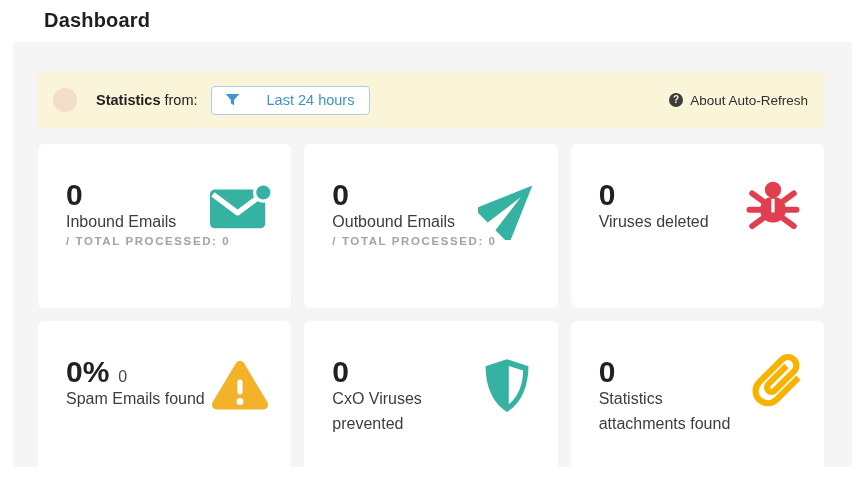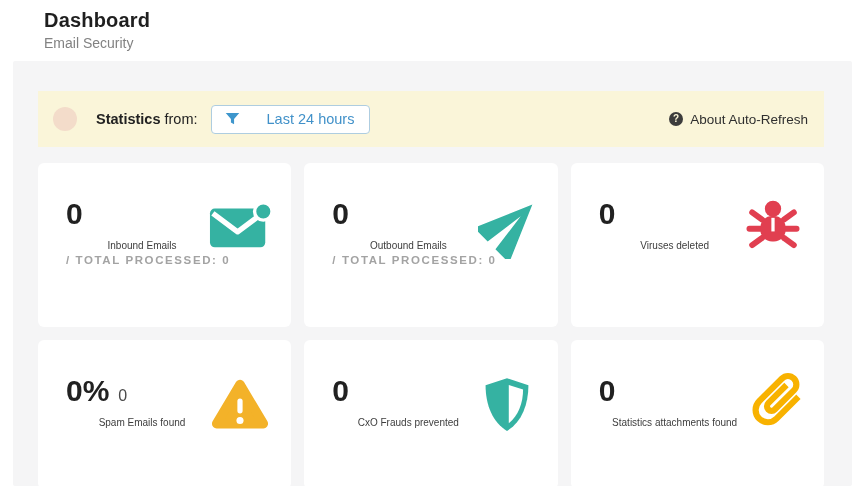--- a/index.html
+++ b/index.html
@@ -33,33 +33,32 @@
     align-items:center; justify-content:center; line-height:1; }
 
   
   .cards { margin-top:16px; display:grid; grid-template-columns:repeat(3,1fr);
     grid-template-rows:164px 149px; gap:13px; }
   .card { background:#ffffff; border-radius:6px; padding:36px 24px 0 28px;
     position:relative; }
   .value-row { display:flex; align-items:baseline; }
   .value { font-size:30px; font-weight:700; color:#212121; line-height:1; }
   .extra { font-size:16px; color:#4a4a4a; margin-left:9px; }
-  .label { margin-top:9px; font-size:10px; color:#3d3d3d; max-width:152px;
-    line-height:1.55;text-align:center; }
+  .label { font-size:16px; color:#3d3d3d; max-width:152px;
+    line-height:1.55; }
   .sub { font-size:11.5px; font-weight:700; color:#a3a3a3;
     letter-spacing:1.6px; white-space:nowrap; }
   .icon { position:absolute; top:38px; right:18px; line-height:0; }
   .icon.row2 { top:36px; right:20px; }
 </style>
 </head>
 <body>
 
 <div class="page-header">
   <div class="page-title">Dashboard</div>
-  <div class="page-subtitle">Email Security</div>
 </div>
 
 <div class="panel">
 
   <div class="banner">
     <span class="status-dot"></span>
     <span class="banner-text"><b>Statistics</b><span> from:</span></span>
     <button class="filter-btn">
       <span class="icon-wrap" style="line-height:0;">
         <svg width="15" height="14" viewBox="0 0 20 18">
@@ -138,21 +137,21 @@
           <rect x="29.2" y="24" width="5.6" height="16" rx="2.8" fill="#ffffff"></rect>
           <circle cx="32" cy="47.5" r="3.8" fill="#ffffff"></circle>
         </svg>
       </span>
     </div>
 
     <div class="card">
       <div class="value-row">
           <span class="value">0</span>
         </div>
-      <div class="label">CxO Frauds prevented</div>
+      <div class="label">CxO Viruses prevented</div>
       <span class="icon row2" style="right:26px;">
         <svg width="50" height="58" viewBox="0 0 56 64">
           <path d="M28 2 L52 10 C52 32 44 52 28 61 C12 52 4 32 4 10 Z" fill="#35b2a2"></path>
           <path d="M30 9.5 L46 14.5 C46 30 40.5 44 30 52.5 Z" fill="#ffffff"></path>
         </svg>
       </span>
     </div>
 
     <div class="card">
       <div class="value-row">

